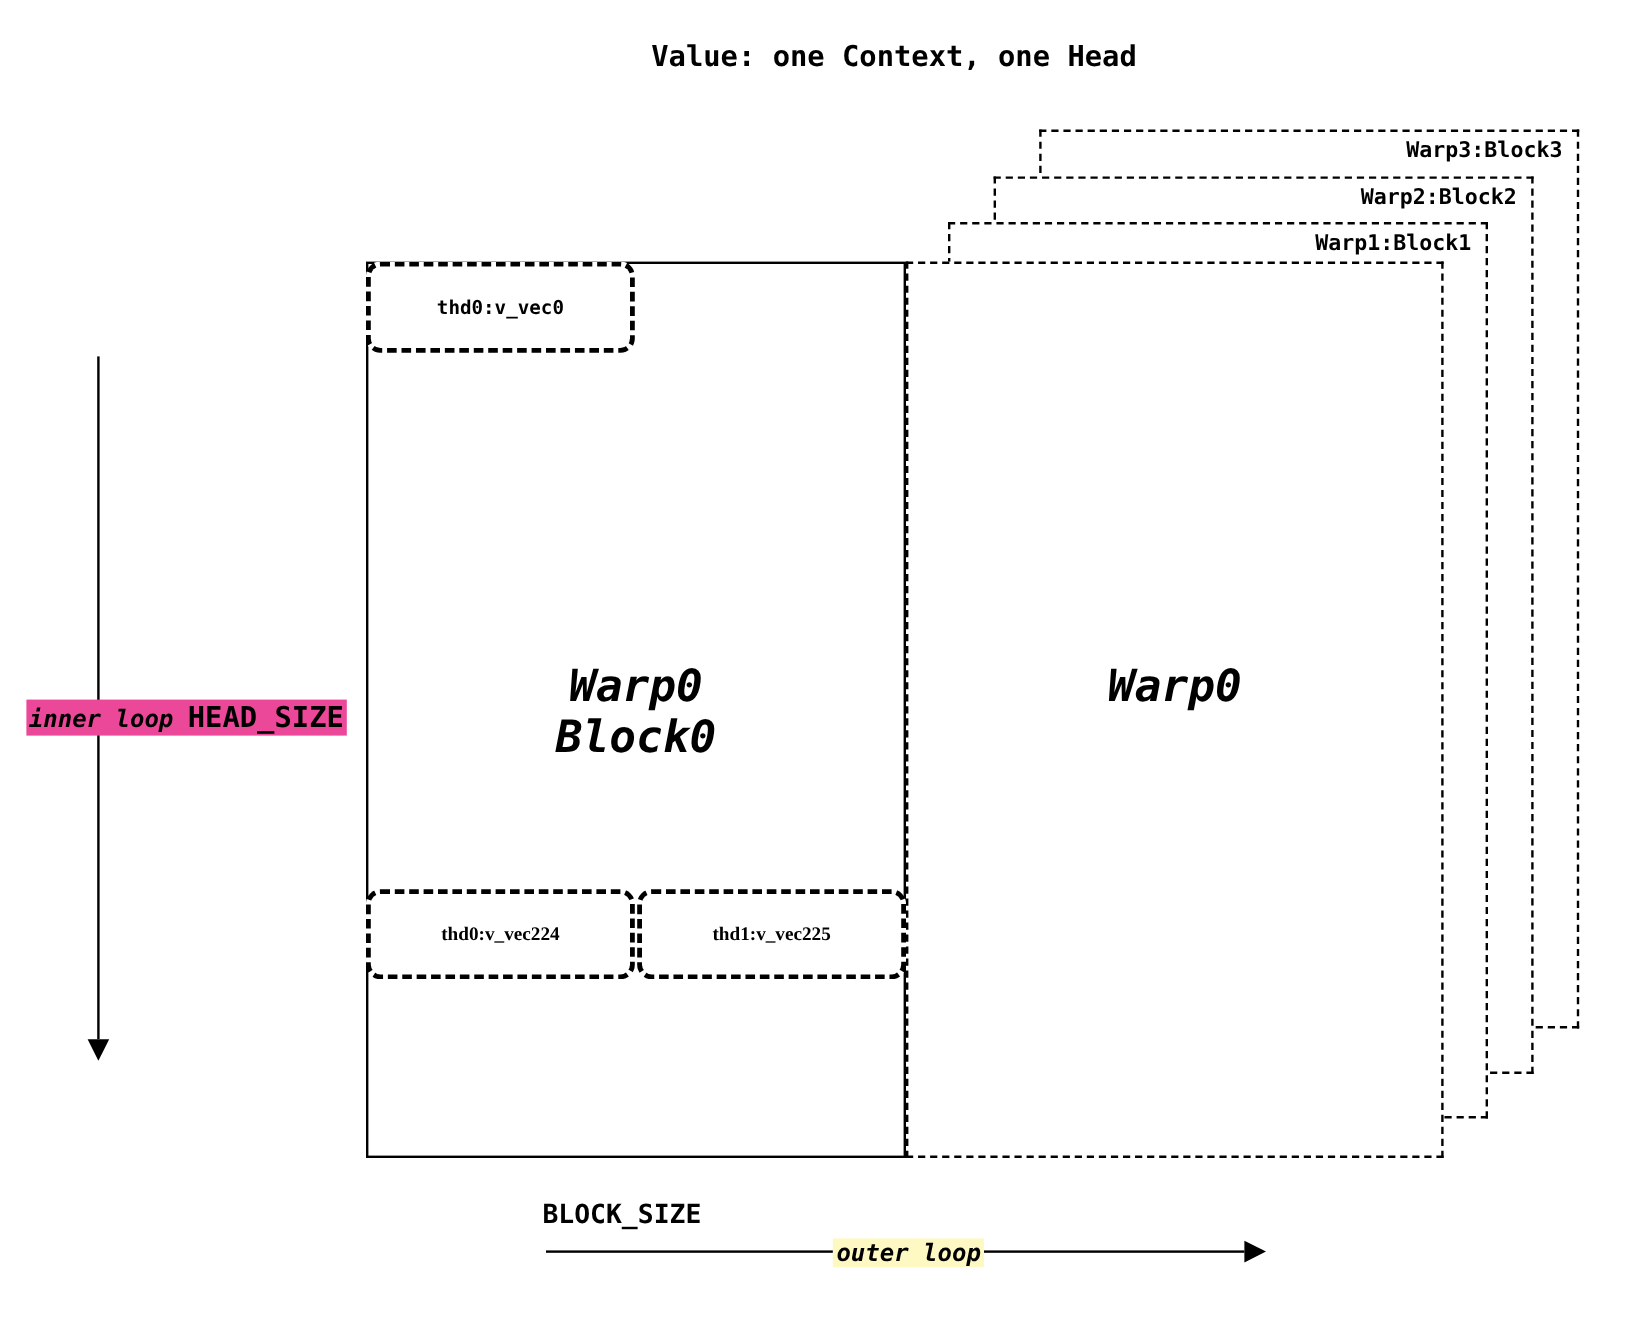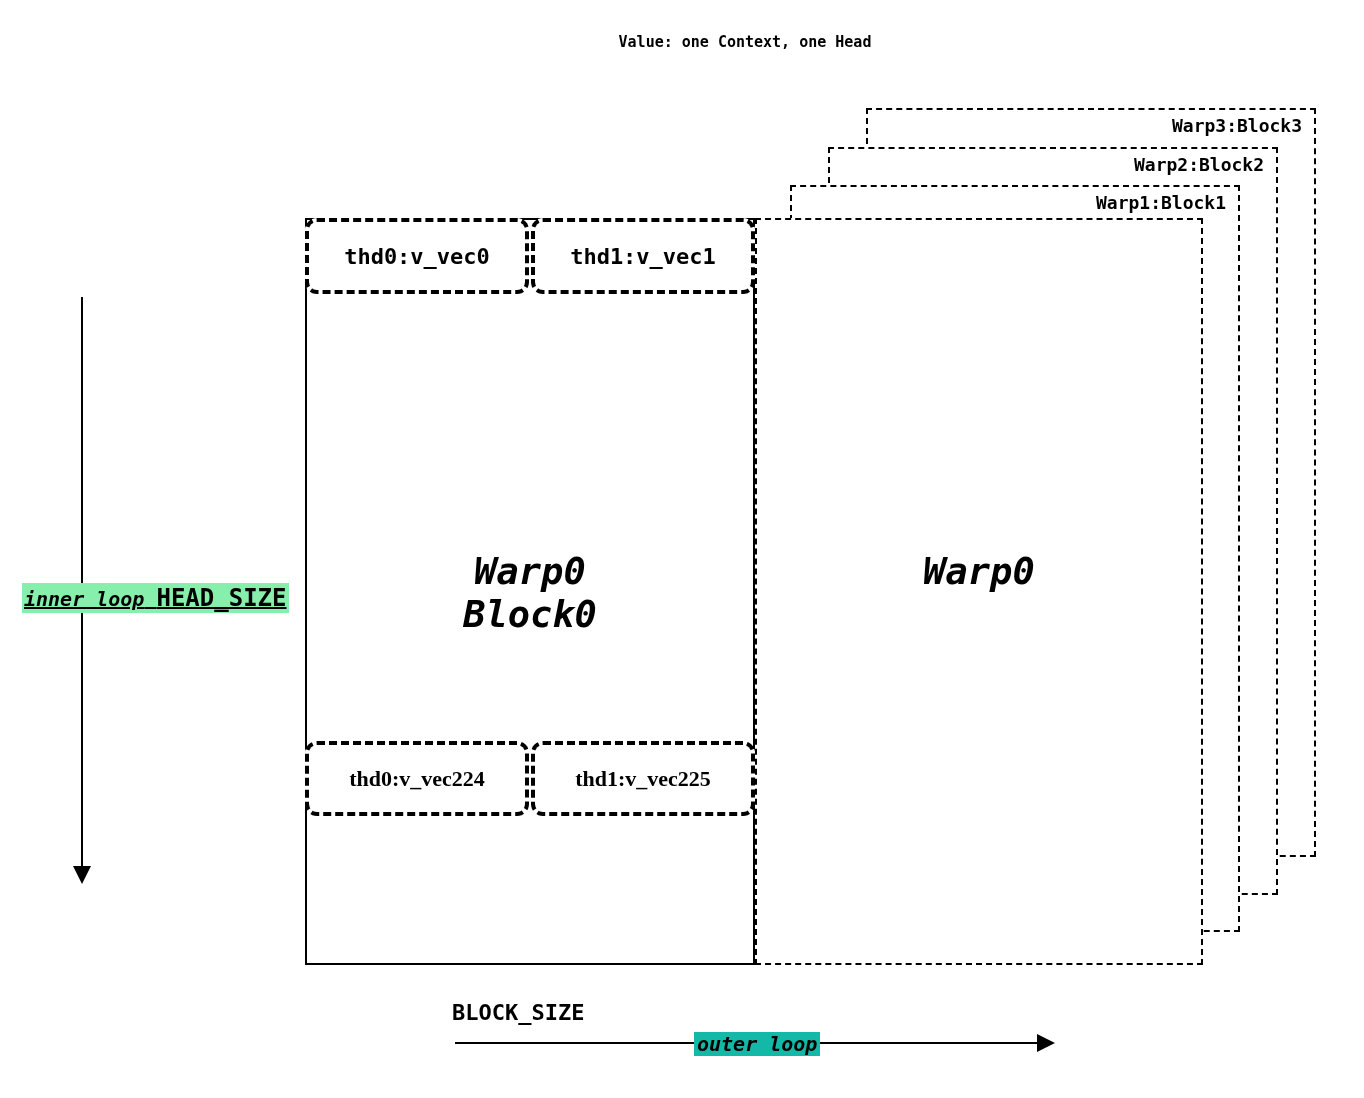--- a/index.html
+++ b/index.html
@@ -3,61 +3,61 @@
 <meta charset="utf-8">
 <style>
   html,body{margin:0;padding:0;background:#ffffff;}
   #canvas{
     position:relative;width:1364px;height:1098px;background:#ffffff;
     font-family:"DejaVu Sans Mono","Liberation Mono",monospace;
     font-weight:bold;color:#000;overflow:hidden;
   }
   .abs{position:absolute;}
 
-  #title{top:33px;left:745px;transform:translateX(-50%);font-size:15px;white-space:nowrap;text-align:center;}
+  #title{top:33px;left:745px;transform:translateX(-50%);font-size:24px;white-space:nowrap;text-align:center;}
 
   .backbox{position:absolute;background:#fff;border:2px dashed #000;box-sizing:border-box;}
   #warp3{left:866px;top:108px;width:450px;height:749px;}
   #warp2{left:828px;top:147px;width:450px;height:748px;}
   #warp1{left:790px;top:185px;width:450px;height:747px;}
   .blabel{position:absolute;top:5px;right:12px;font-size:18px;white-space:nowrap;}
 
   #block4{position:absolute;left:755px;top:218px;width:448px;height:747px;
     background:#fff;border:2px dashed #000;box-sizing:border-box;}
   #block0{position:absolute;left:305px;top:218px;width:450px;height:747px;
     background:#fff;border:2px solid #000;box-sizing:border-box;}
   .biglabel{position:absolute;left:0;right:0;top:330px;text-align:center;
     font-size:37px;line-height:43px;font-style:italic;}
 
   .vecbox{position:absolute;background:#fff;border:4px dashed #000;border-radius:12px;
     box-sizing:border-box;display:flex;align-items:center;justify-content:center;
-    font-size:22px;white-space:nowrap;}
+    font-size:16px;white-space:nowrap;}
   .colA{left:305px;width:224px;}
   .colB{left:531px;width:224px;}
   .row0{top:218px;height:76px;}
   .row1{top:441px;height:75px;}
   .row2{top:741px;height:75px;font-family:Liberation Serif, serif;}
 
   
   #inner-line{left:81px;top:297px;width:2px;height:569px;background:#000;}
   #inner-head{left:73px;top:866px;width:0;height:0;
     border-left:9px solid transparent;border-right:9px solid transparent;
     border-top:18px solid #000;}
-  #inner-label{left:22px;top:583px;background:#86efac;padding:1px 2px;
-    font-size:20px;white-space:nowrap;text-decoration:underline;}
+  #inner-label{left:22px;top:583px;background:#ec4899;padding:1px 2px;
+    font-size:20px;white-space:nowrap;}
   #inner-label .it{font-style:italic;font-size:20px;}
   #inner-label .dim{font-style:normal;font-size:24px;}
 
   
   #block-size{left:452px;top:984px;font-size:22px;white-space:nowrap;margin-top:16px;}
   #outer-line{left:455px;top:1042px;width:582px;height:2px;background:#000;}
   #outer-head{left:1037px;top:1034px;width:0;height:0;
     border-top:9px solid transparent;border-bottom:9px solid transparent;
     border-left:18px solid #000;}
-  #outer-label{left:694px;top:1032px;background:#14b8a6;padding:0 3px;
+  #outer-label{left:694px;top:1032px;background:#fef9c3;padding:0 3px;
     font-size:20px;font-style:italic;white-space:nowrap;}
 </style>
 </head>
 <body>
 
 <div id="canvas">
 
   <div class="abs" id="title">Value: one Context, one Head</div>
 
   <div class="backbox" id="warp3">
@@ -79,23 +79,20 @@
   <div id="block0">
     <div class="biglabel">
       <div>Warp0</div>
       <div>Block0</div>
     </div>
   </div>
 
   <div class="vecbox colA row0">
     <span>thd0:v_vec0</span>
   </div>
-  <div class="vecbox colB row0">
-    <span>thd1:v_vec1</span>
-  </div>
   <div class="vecbox colA row2">
     <span>thd0:v_vec224</span>
   </div>
   <div class="vecbox colB row2">
     <span>thd1:v_vec225</span>
   </div>
 
   <div class="abs" id="inner-line"></div>
   <div class="abs" id="inner-head"></div>
   <div class="abs" id="inner-label">

